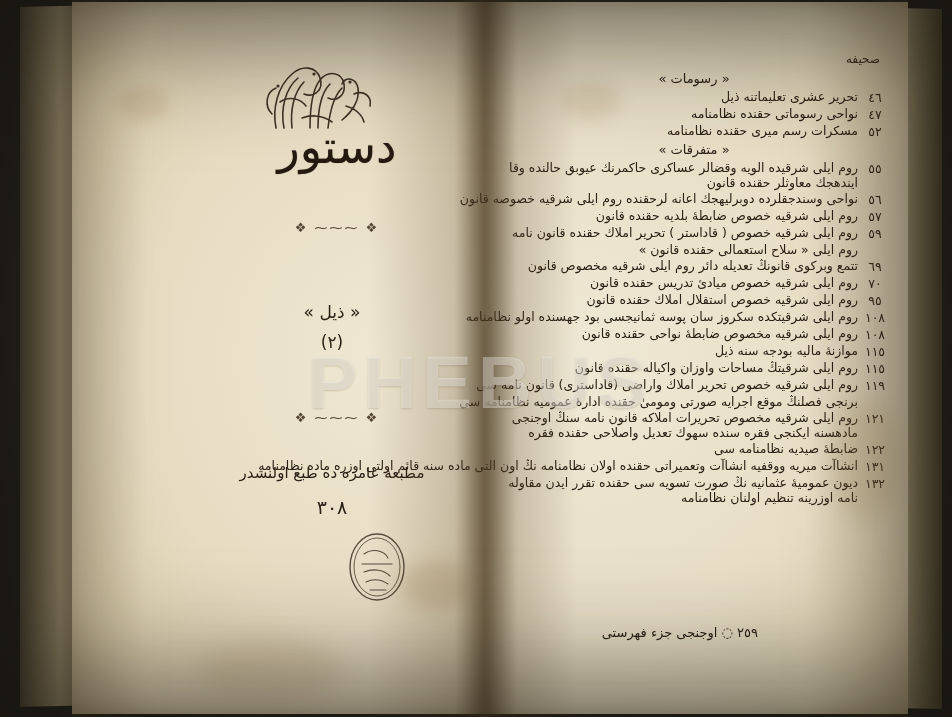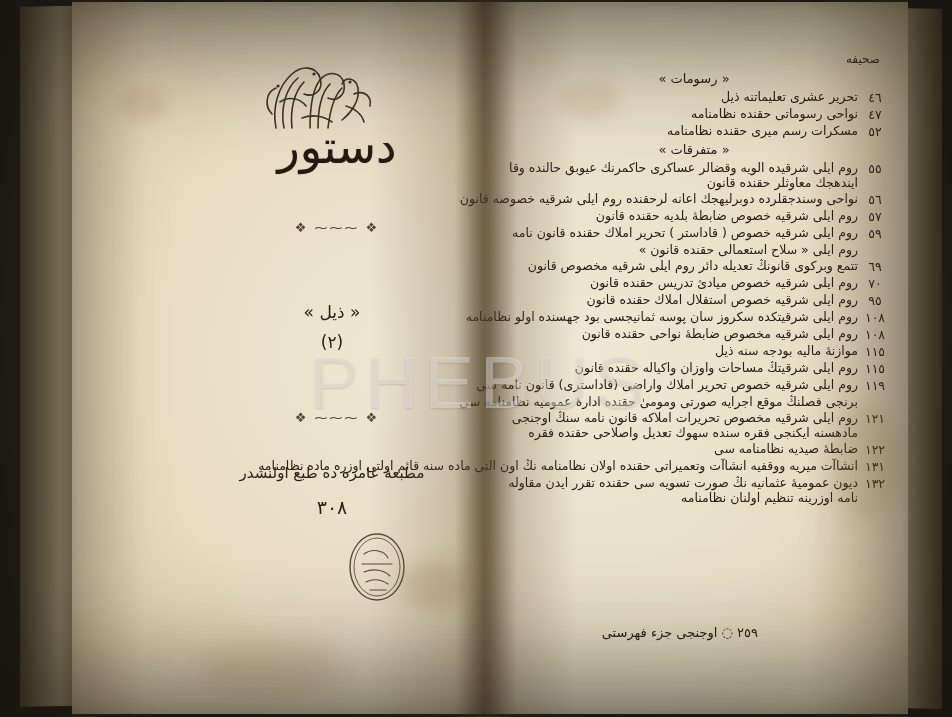--- a/index.html
+++ b/index.html
@@ -254,21 +254,21 @@
 
   
   .watermark {
     position: absolute;
     left: 150px;
     top: 340px;
     width: 660px;
     text-align: center;
     font-family: "Liberation Sans", sans-serif;
     font-size: 74px;
-    font-weight: 400;
+    font-weight: 700;
     letter-spacing: 6px;
     color: rgba(255,255,255,0.34);
     text-shadow: 0 1px 2px rgba(120,100,70,0.25);
     z-index: 6;
     pointer-events: none;
     user-select: none;
   }
 
   
   .curve-l {

